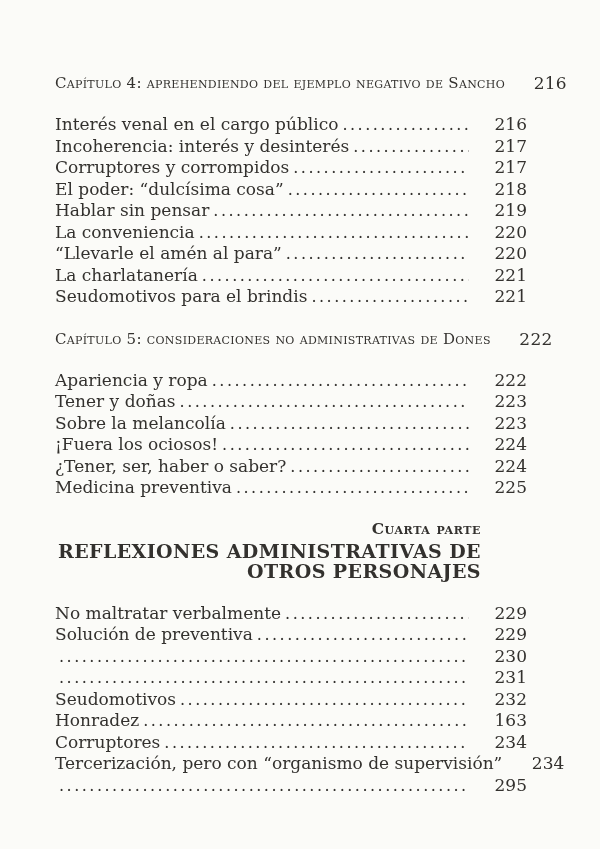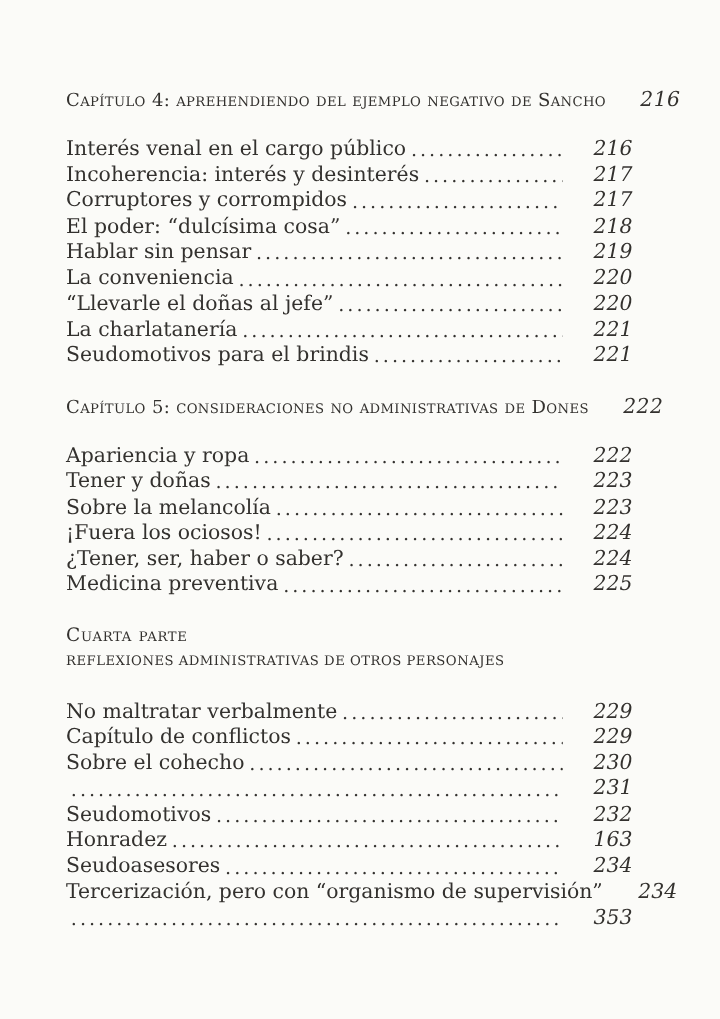--- a/index.html
+++ b/index.html
@@ -52,34 +52,34 @@
   }
   .dots::after {
     content: "..........................................................................................................................................";
   }
   .pagenum {
     flex: 0 0 auto;
     width: 44px;
     text-align: right;
     font-variant: normal;
     font-size: 17px;
-    font-style: italic;
   }
   .part-block {
     margin: 18px 46px 22px 0;
-    text-align: left;
+    text-align: right;
+    font-weight: bold;
   }
   .part-title {
     font-size: 15.5px;
     line-height: 24px;
     font-variant: small-caps;
     letter-spacing: 0.6px;
   }
   .part-subtitle {
-    font-size: 11px;
+    font-size: 19px;
     line-height: 20px;
     letter-spacing: 0.4px;
   }
 </style>
 </head>
 <body>
 
 <div class="page">
   <div id="toc-root">
       <div class="toc-section">
@@ -112,21 +112,21 @@
           <span class="row-label">Hablar sin pensar</span>
           <span class="dots"></span>
           <span class="pagenum">219</span>
         </div>
         <div class="toc-row entry-row">
           <span class="row-label">La conveniencia</span>
           <span class="dots"></span>
           <span class="pagenum">220</span>
         </div>
         <div class="toc-row entry-row">
-          <span class="row-label">“Llevarle el doñas al jefe”</span>
+          <span class="row-label">“Llevarle el amén al para”</span>
           <span class="dots"></span>
           <span class="pagenum">220</span>
         </div>
         <div class="toc-row entry-row">
           <span class="row-label">La charlatanería</span>
           <span class="dots"></span>
           <span class="pagenum">221</span>
         </div>
         <div class="toc-row entry-row">
           <span class="row-label">Seudomotivos para el brindis</span>
@@ -175,52 +175,51 @@
         <div class="part-block">
           <div class="part-title">Cuarta parte</div>
           <div class="part-subtitle">REFLEXIONES ADMINISTRATIVAS DE OTROS PERSONAJES</div>
         </div>
         <div class="toc-row entry-row">
           <span class="row-label">No maltratar verbalmente</span>
           <span class="dots"></span>
           <span class="pagenum">229</span>
         </div>
         <div class="toc-row entry-row">
-          <span class="row-label">Capítulo de conflictos</span>
+          <span class="row-label">Solución de preventiva</span>
           <span class="dots"></span>
           <span class="pagenum">229</span>
         </div>
         <div class="toc-row entry-row">
-          <span class="row-label">Sobre el cohecho</span>
           <span class="dots"></span>
           <span class="pagenum">230</span>
         </div>
         <div class="toc-row entry-row">
           <span class="dots"></span>
           <span class="pagenum">231</span>
         </div>
         <div class="toc-row entry-row">
           <span class="row-label">Seudomotivos</span>
           <span class="dots"></span>
           <span class="pagenum">232</span>
         </div>
         <div class="toc-row entry-row">
           <span class="row-label">Honradez</span>
           <span class="dots"></span>
           <span class="pagenum">163</span>
         </div>
         <div class="toc-row entry-row">
-          <span class="row-label">Seudoasesores</span>
+          <span class="row-label">Corruptores</span>
           <span class="dots"></span>
           <span class="pagenum">234</span>
         </div>
         <div class="toc-row entry-row">
           <span class="row-label">Tercerización, pero con “organismo de supervisión”</span>
           <span class="dots"></span>
           <span class="pagenum">234</span>
         </div>
         <div class="toc-row entry-row">
           <span class="dots"></span>
-          <span class="pagenum">353</span>
+          <span class="pagenum">295</span>
         </div>
       </div>
     </div>
 </div>
 
 </body></html>

